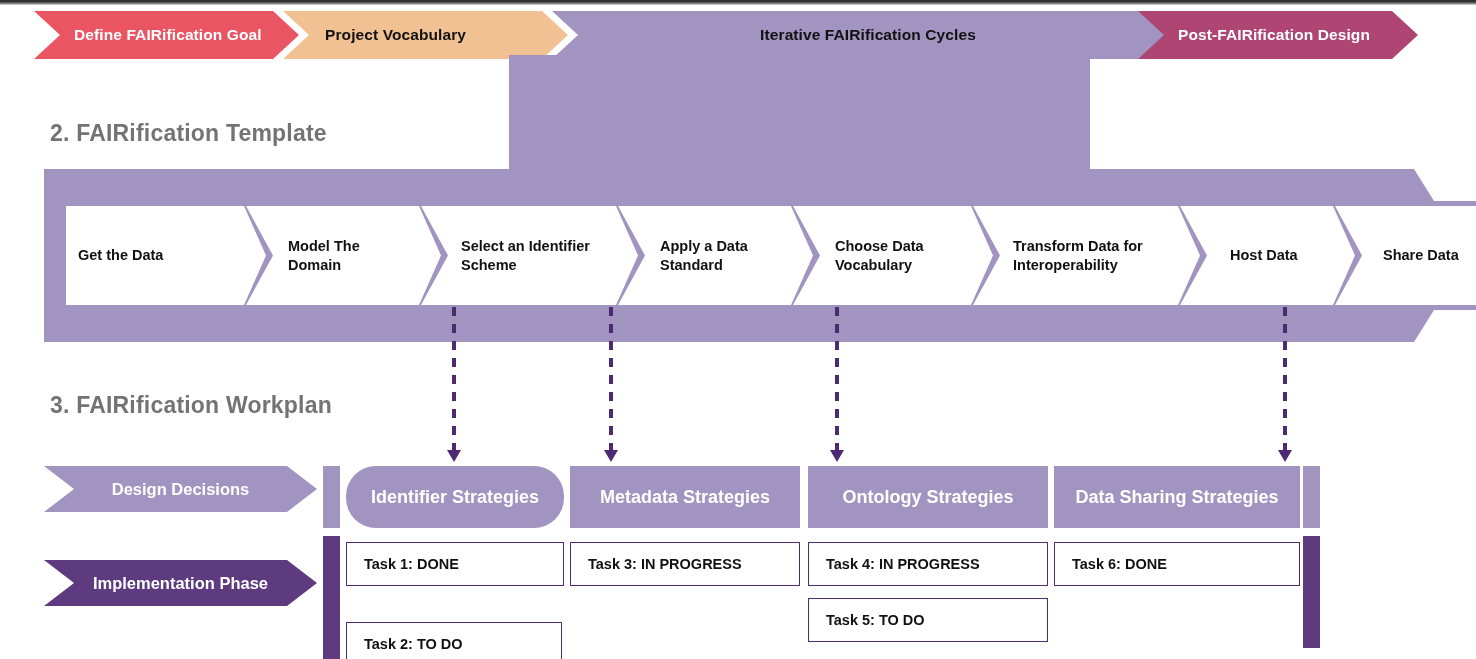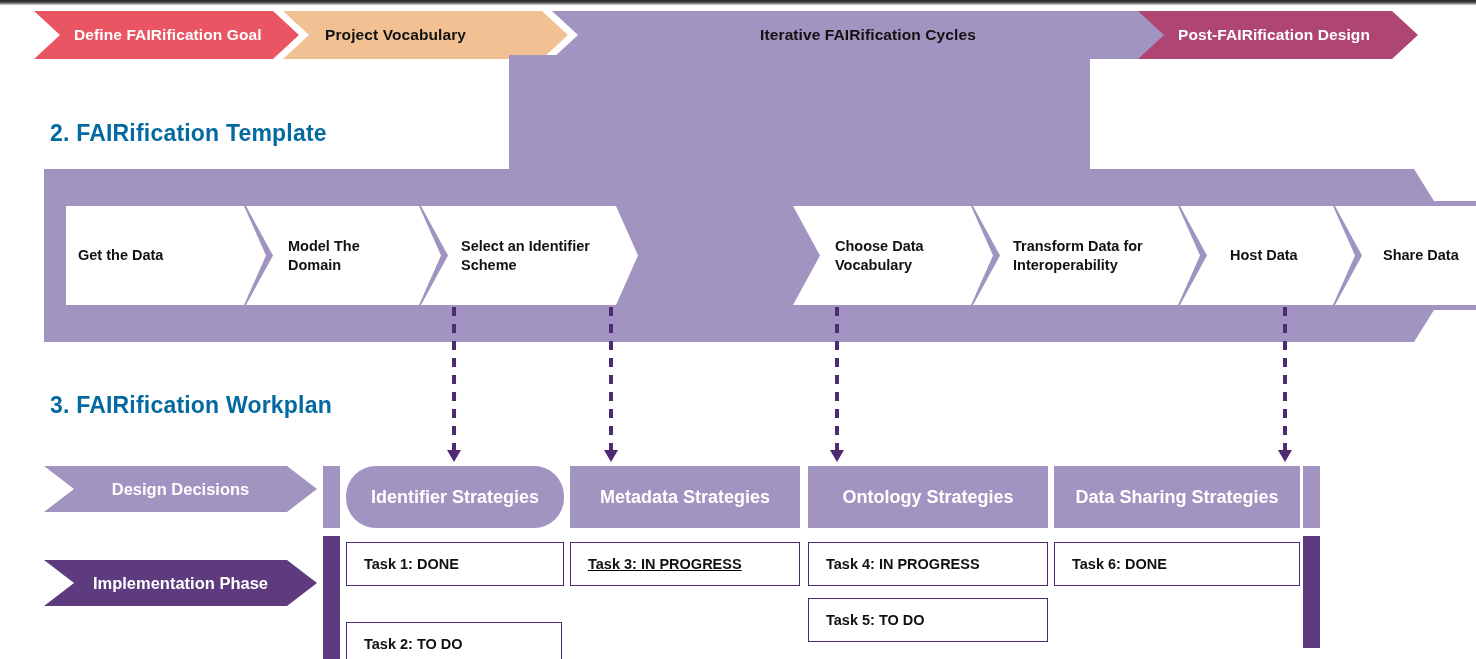--- a/index.html
+++ b/index.html
@@ -34,21 +34,21 @@
   .chev-iter .lbl{color:#111111;margin:0 auto;}
 
   .chev-post{left:1104px;width:280px;background:#ae4573;
      clip-path:polygon(0 0, calc(100% - 26px) 0, 100% 50%, calc(100% - 26px) 100%, 0 100%, 26px 50%);}
   .chev-post .lbl{color:#ffffff;margin-left:40px;}
 
   
   .connector{position:absolute;left:509px;top:55px;width:581px;height:115px;background:#a294c1;}
 
   
-  .sect-title{position:absolute;font-weight:bold;color:#0369a1;font-size:23px;letter-spacing:.2px;white-space:nowrap;}
+  .sect-title{position:absolute;font-weight:bold;color:#737373;font-size:23px;letter-spacing:.2px;white-space:nowrap;}
   #title-template{left:50px;top:120px;}
   #title-workplan{left:50px;top:392px;}
 
   
   .tmpl-arrow{position:absolute;left:44px;top:169px;width:1424px;height:173px;background:#a294c1;
      clip-path:polygon(0 0, calc(100% - 54px) 0, 100% 50%, calc(100% - 54px) 100%, 0 100%);}
   .tmpl-inner{position:absolute;left:66px;top:201px;width:1382px;height:109px;}
 
   
   .step-shape{position:absolute;top:0;height:109px;}
@@ -132,20 +132,25 @@
       <div class="inner"></div>
       <div class="txt" style="left:42px;width:112px;">Model The Domain</div>
     </div>
 
     <div class="step-shape" style="left:355px;width:222px;">
       <div class="outer"></div>
       <div class="inner"></div>
       <div class="txt" style="left:40px;width:155px;">Select an Identifier Scheme</div>
     </div>
 
+    <div class="step-shape" style="left:552px;width:200px;">
+      <div class="outer"></div>
+      <div class="inner"></div>
+      <div class="txt" style="left:42px;width:116px;">Apply a Data Standard</div>
+    </div>
 
     <div class="step-shape" style="left:727px;width:205px;">
       <div class="outer"></div>
       <div class="inner"></div>
       <div class="txt" style="left:42px;width:120px;">Choose Data Vocabulary</div>
     </div>
 
     <div class="step-shape" style="left:907px;width:232px;">
       <div class="outer"></div>
       <div class="inner"></div>
@@ -210,21 +215,21 @@
     <span>Data Sharing Strategies</span>
   </div>
 
   <div class="task" style="left:346px;top:542px;width:218px;">
     <span>Task 1: DONE</span>
   </div>
   <div class="task" style="left:346px;top:622px;width:216px;text-align:center;">
     <span>Task 2: TO DO</span>
   </div>
 
-  <div class="task" style="left:570px;top:542px;width:230px;text-decoration:underline;">
+  <div class="task" style="left:570px;top:542px;width:230px;">
     <span>Task 3: IN PROGRESS</span>
   </div>
 
   <div class="task" style="left:808px;top:542px;width:240px;">
     <span>Task 4: IN PROGRESS</span>
   </div>
   <div class="task" style="left:808px;top:598px;width:240px;">
     <span>Task 5: TO DO</span>
   </div>
 

